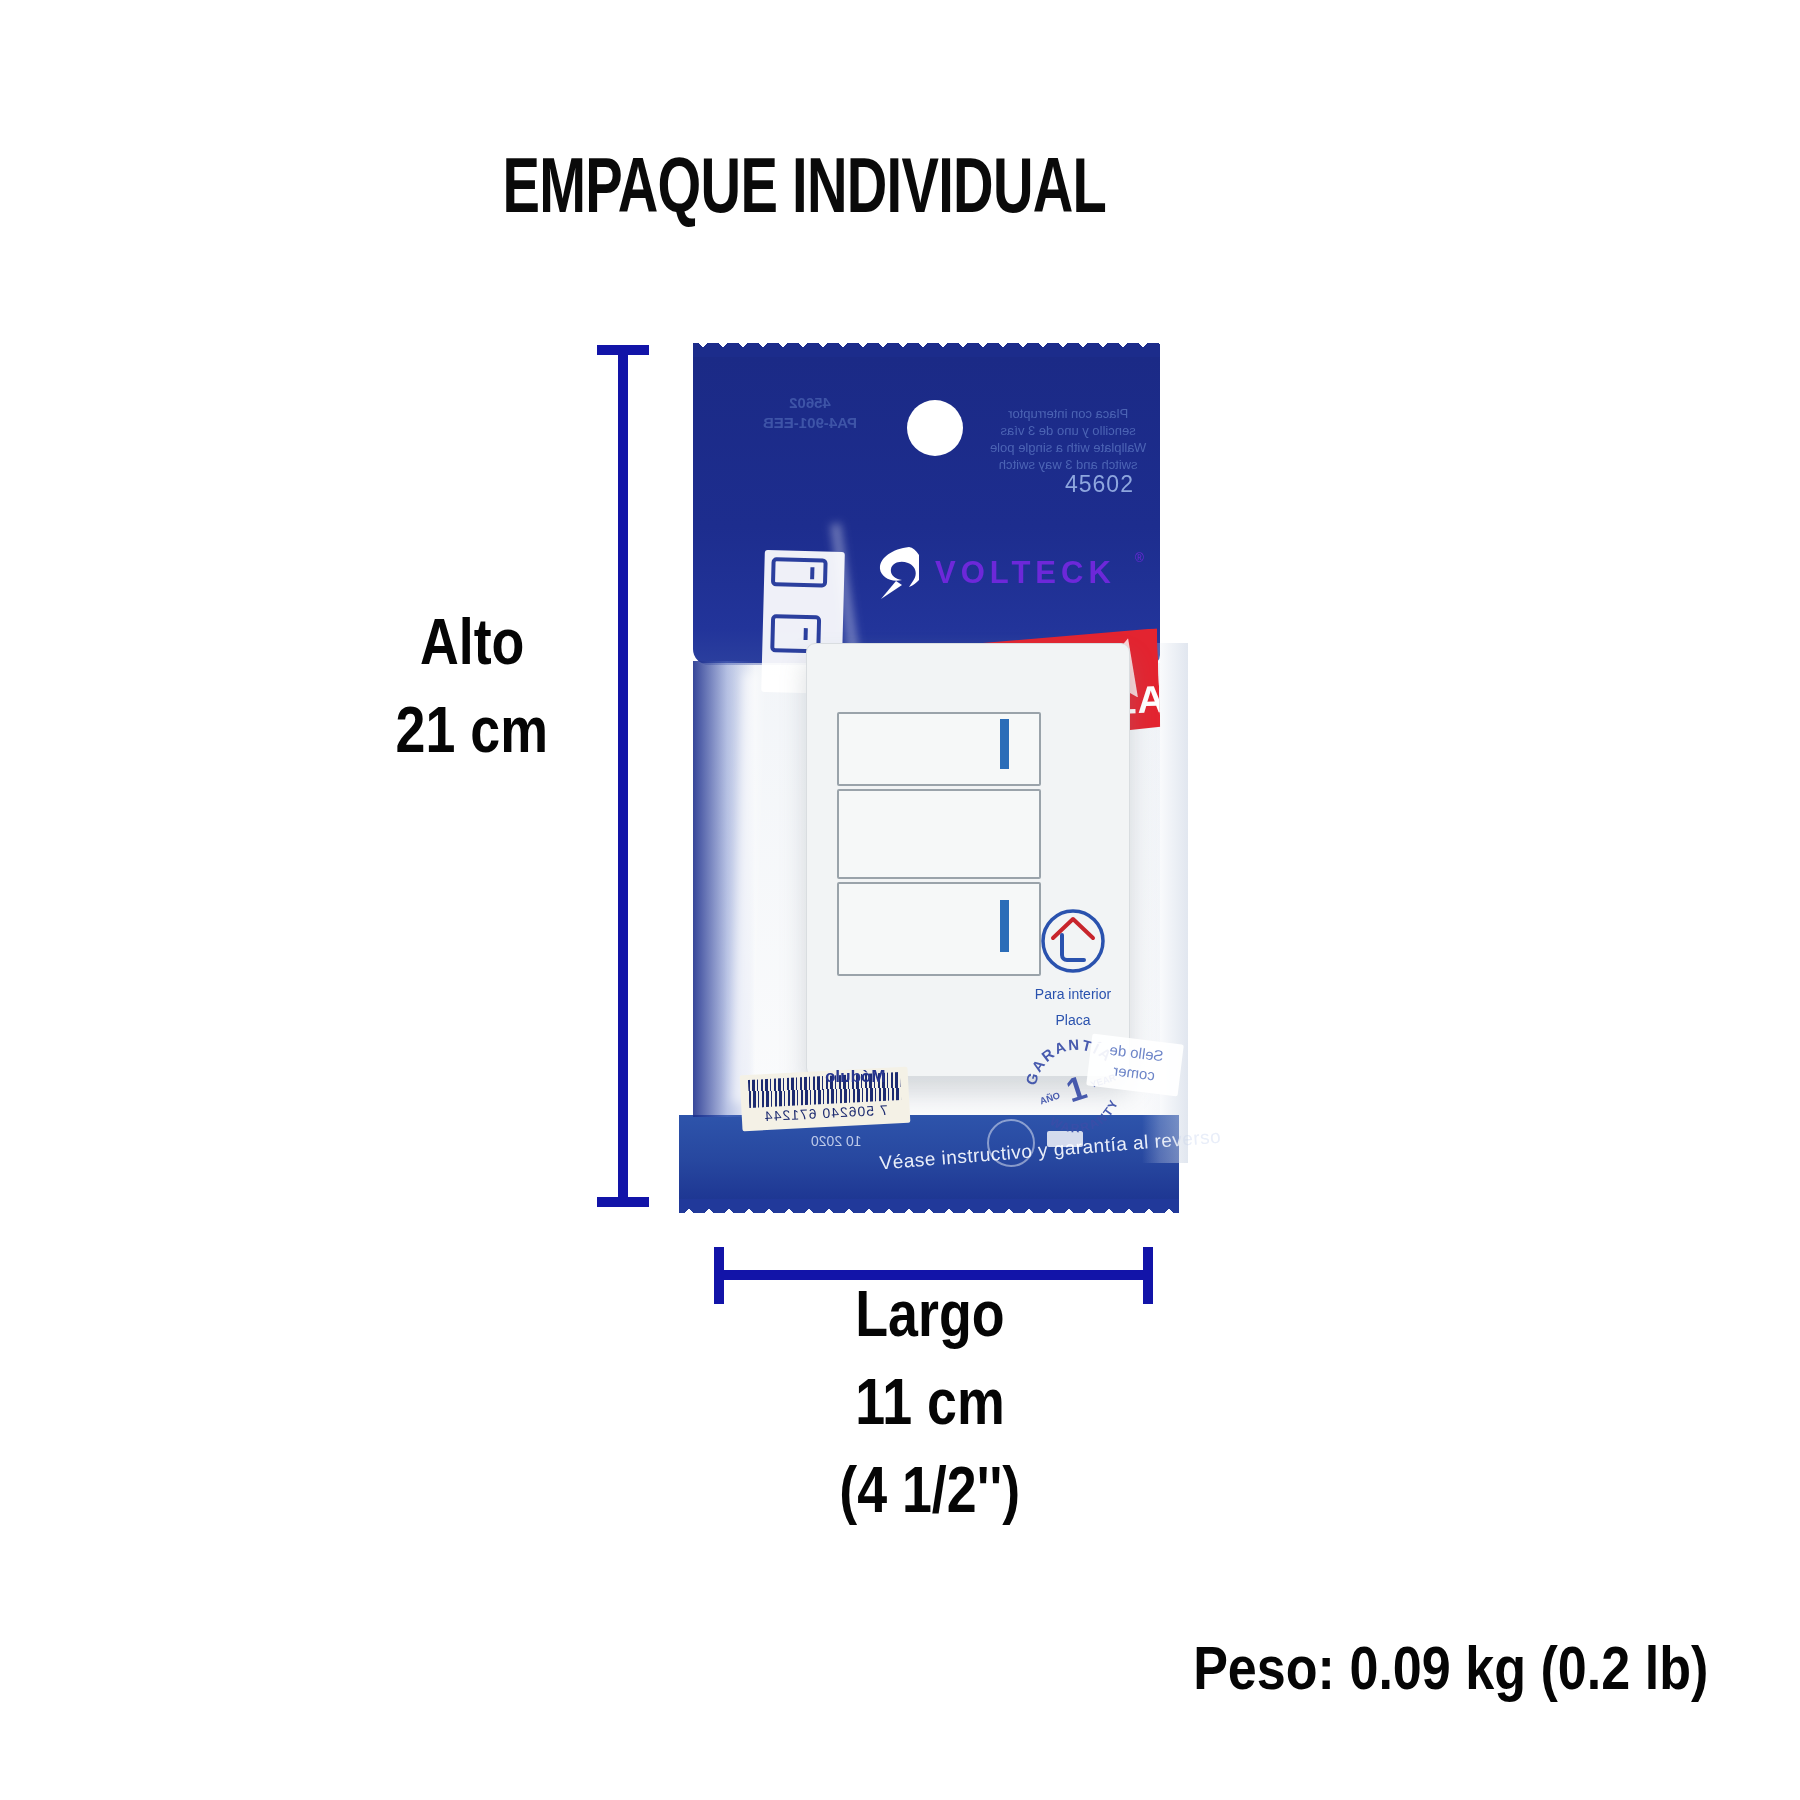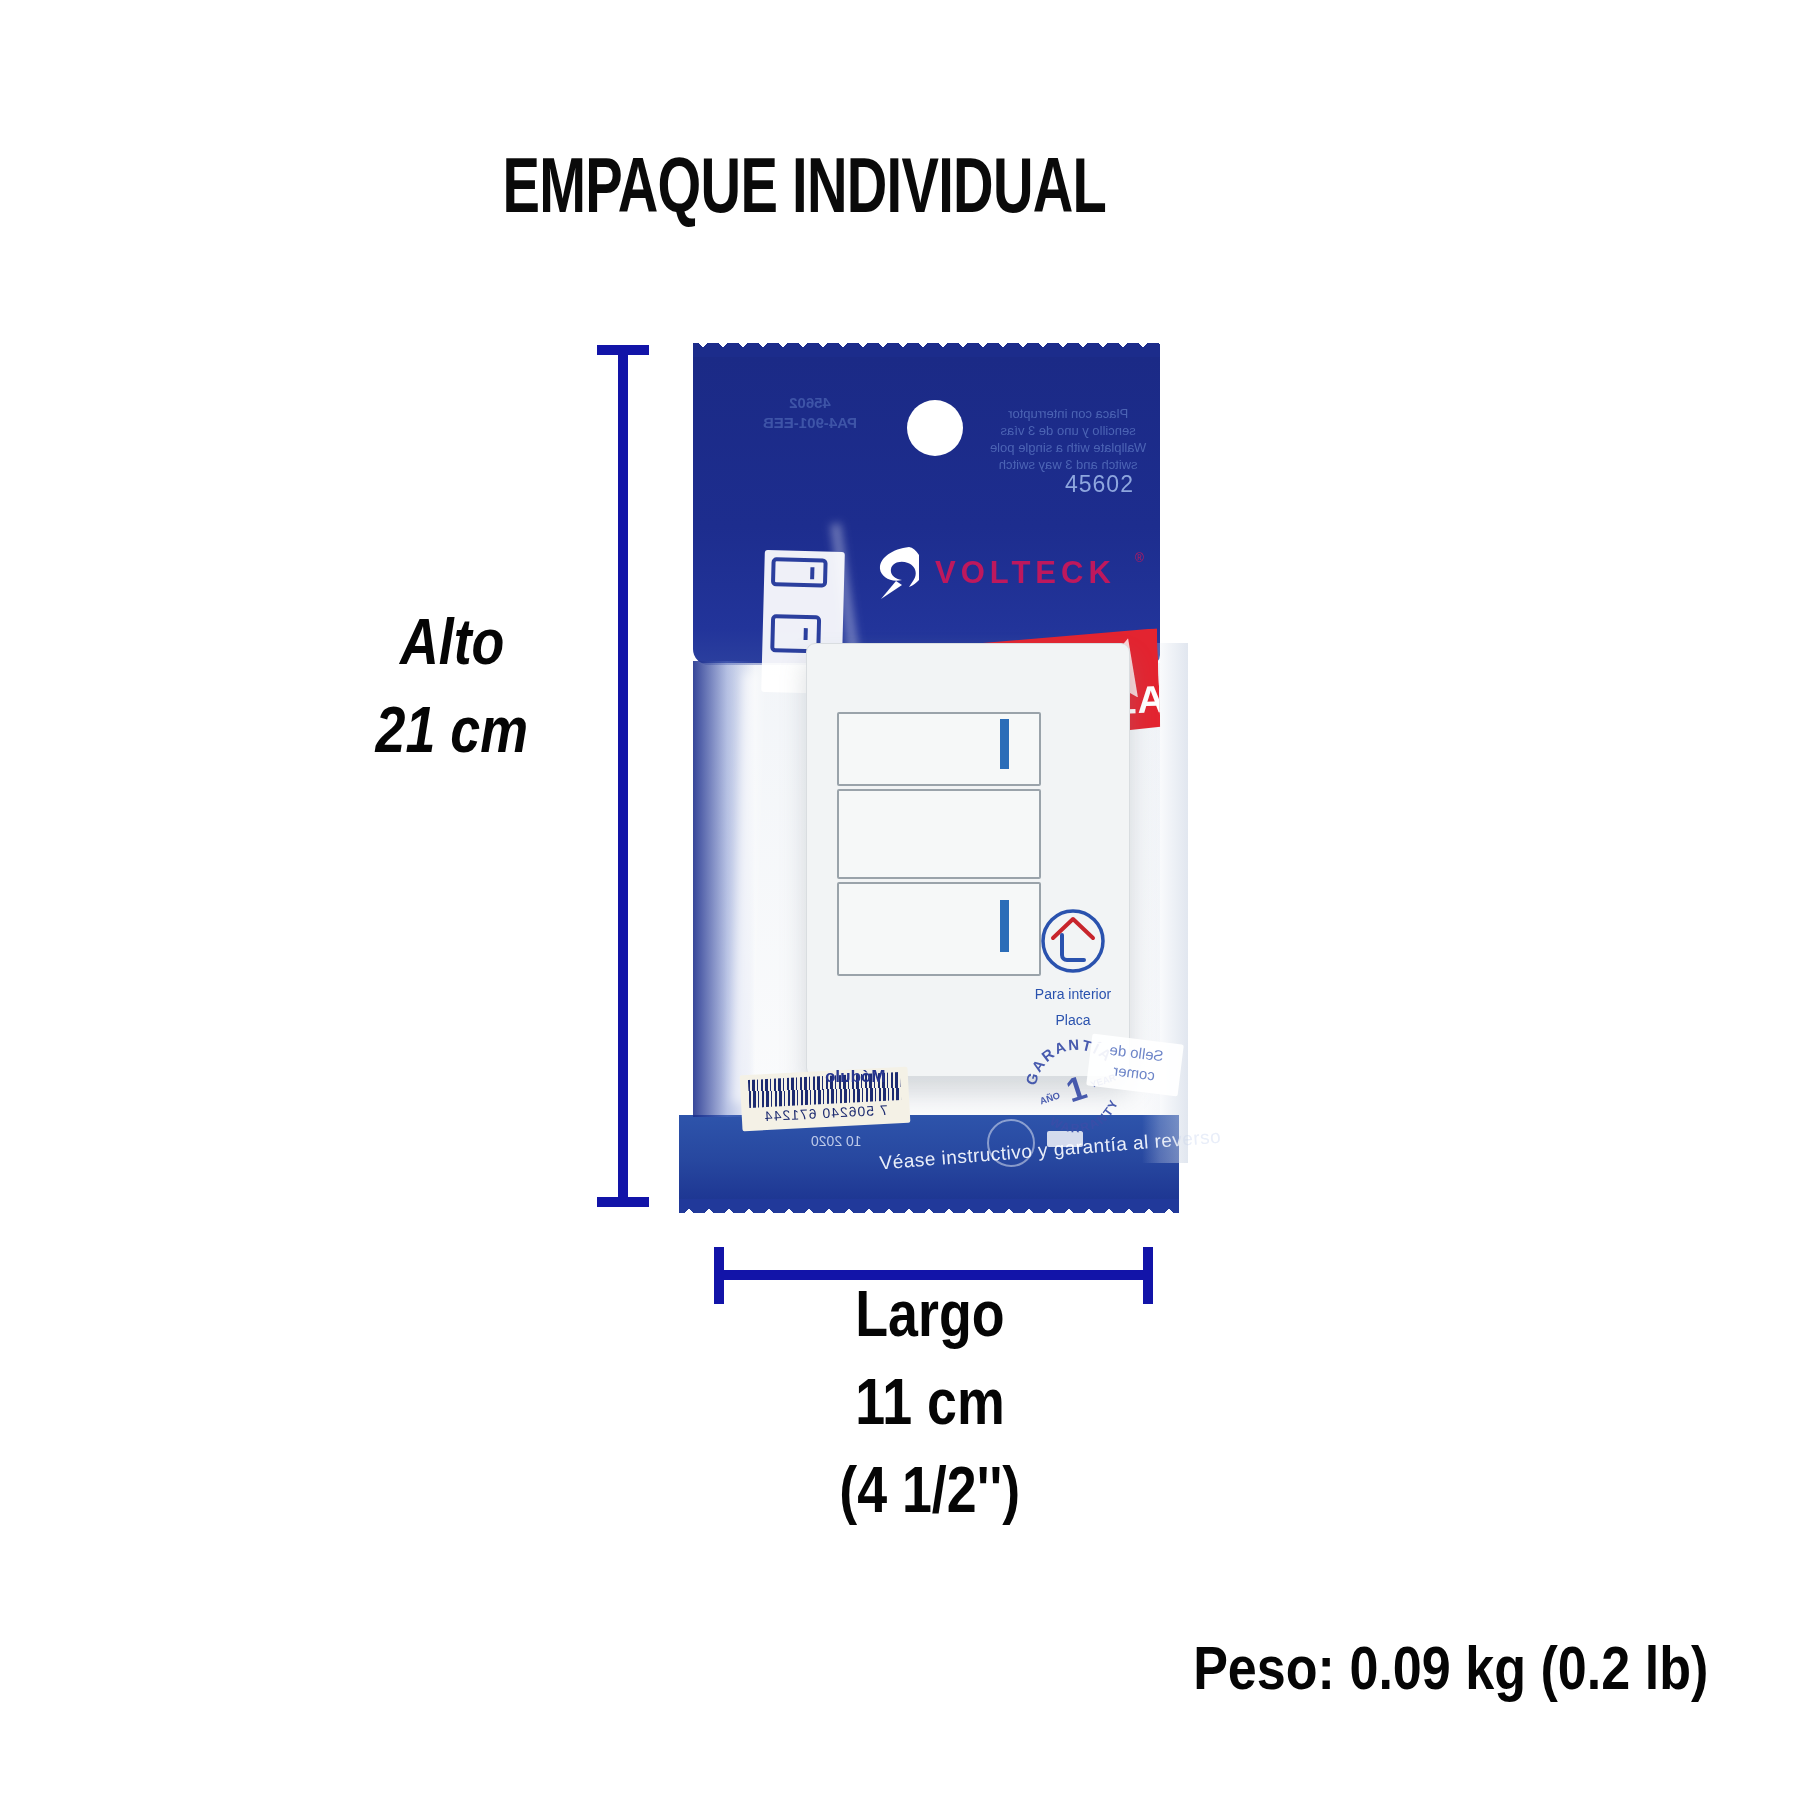--- a/index.html
+++ b/index.html
@@ -5,21 +5,21 @@
   html,body{margin:0;padding:0;}
   body{width:1800px;height:1800px;position:relative;background:#ffffff;
        font-family:"Liberation Sans",sans-serif;overflow:hidden;}
   .abs{position:absolute;}
   .cond{display:inline-block;transform:scaleX(.84);transform-origin:center;white-space:nowrap;}
 
   
   .title{top:140px;left:385px;width:800px;text-align:center;font-size:78px;font-weight:bold;color:#0a0a0a;letter-spacing:-1px;}
   .title .cond{transform:scaleX(.72);}
   .dimblock{font-weight:bold;color:#050505;text-align:center;font-size:64px;line-height:88px;}
-  .height-labels{top:598px;left:302px;width:300px;font-style:italic;}
+  .height-labels{top:598px;left:322px;width:300px;}
   .length-labels{top:1270px;left:740px;width:380px;}
   .weight-line{top:1632px;right:92px;font-size:62px;font-weight:bold;color:#050505;}
   .weight-line .cond{transform-origin:right center;}
 
   
   .dim{background:#1214a8;}
   .vline{left:618px;top:350px;width:10px;height:852px;}
   .vcap{left:597px;width:52px;height:10px;}
   .hline{left:719px;top:1270px;width:434px;height:10px;}
   .hcap{top:1247px;width:10px;height:57px;}
@@ -58,21 +58,21 @@
 
   
   .swlabel{left:70px;top:208px;width:80px;height:142px;background:rgba(255,255,255,.93);
            border-radius:3px;transform:rotate(1.5deg);}
   .swicon{position:absolute;border:4px solid #2b3f9e;border-radius:5px;}
   .swicon .tick{position:absolute;background:#2b3f9e;width:4px;height:12px;right:9px;top:50%;transform:translateY(-50%);}
   .swicon1{left:7px;top:7px;width:48px;height:21px;}
   .swicon2{left:8px;top:64px;width:42px;height:30px;}
 
   
-  .brand{left:180px;top:202px;width:280px;height:62px;color:#be185d;}
+  .brand{left:180px;top:202px;width:280px;height:62px;color:#6d28d9;}
   .brand-name{position:absolute;left:62px;top:10px;font-size:31px;font-weight:bold;letter-spacing:5px;}
   .brand-reg{position:absolute;left:262px;top:6px;font-size:12px;}
 
   
   .banner{left:198px;top:290px;width:268px;height:112px;background:#e32430;
           clip-path:polygon(15% 10%,100% 0,100% 88%,30% 100%,0 36%);
           transform:rotate(-2deg);color:#ffffff;}
   .banner-l1{position:absolute;left:100px;top:20px;font-size:26px;}
   .banner-l2{position:absolute;left:58px;top:50px;font-size:38px;font-weight:bold;letter-spacing:1px;}
   .banner-glare{position:absolute;right:14px;top:8px;width:44px;height:56px;background:rgba(255,255,255,.8);

